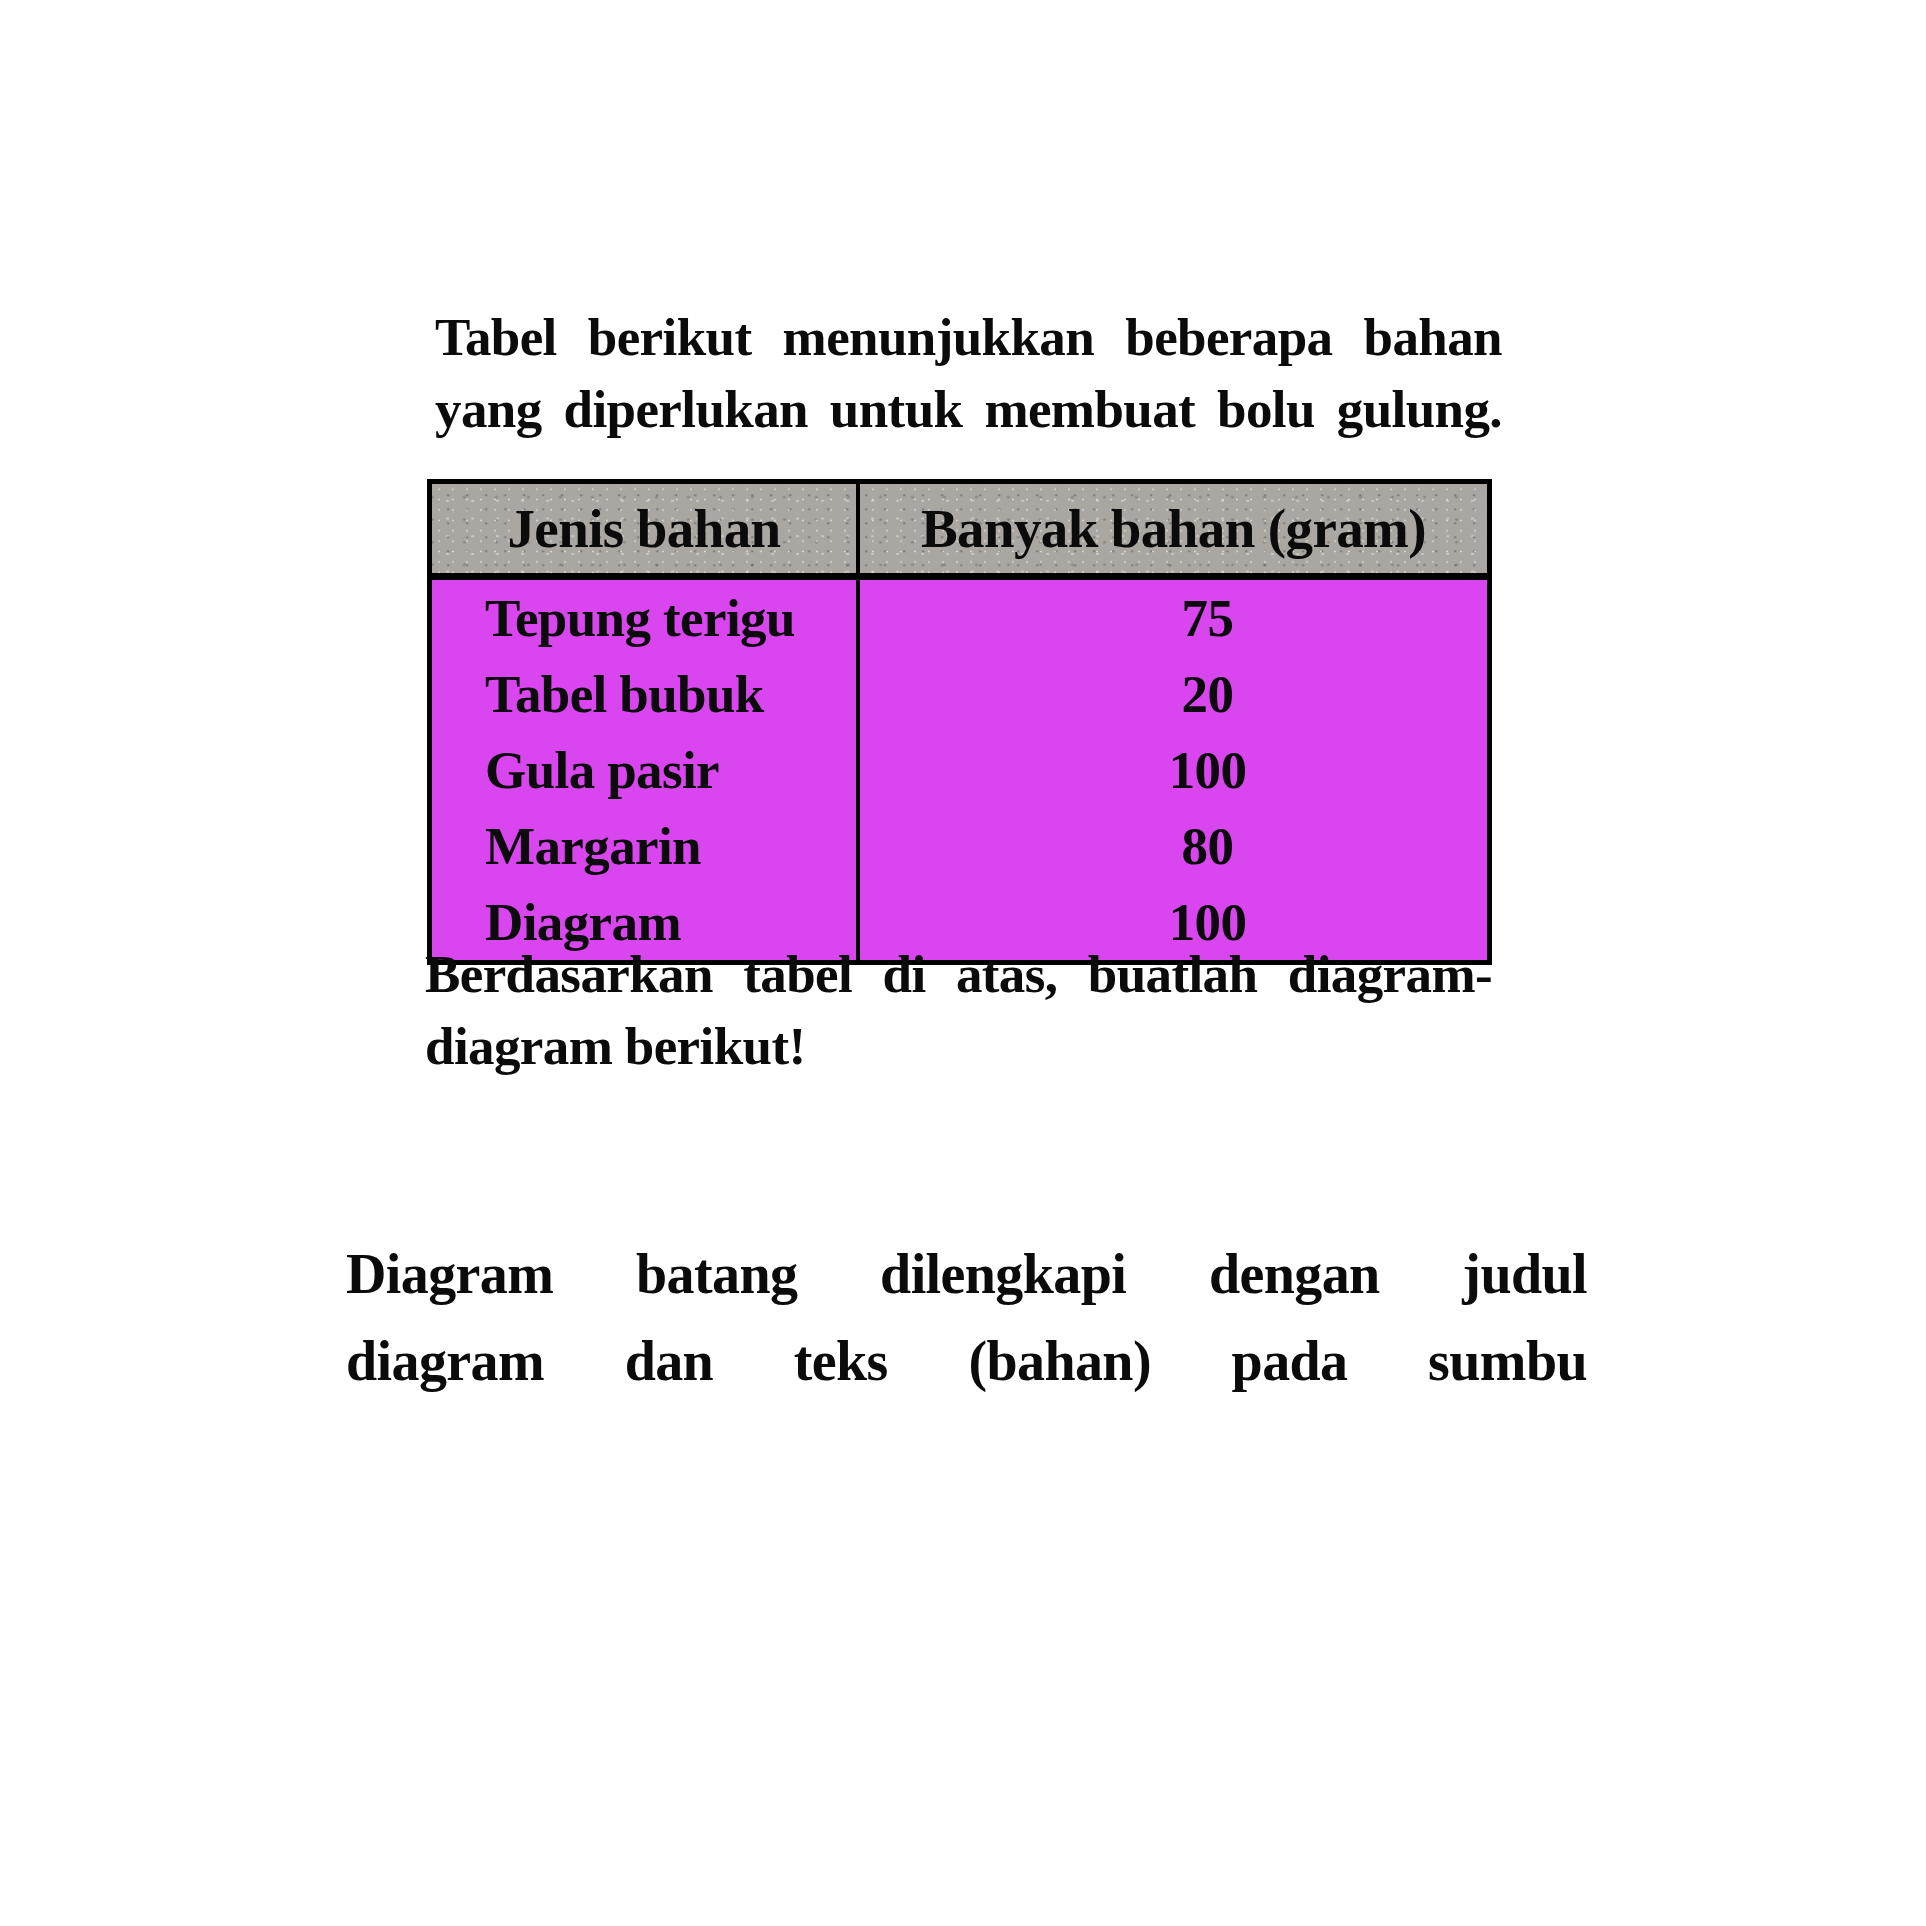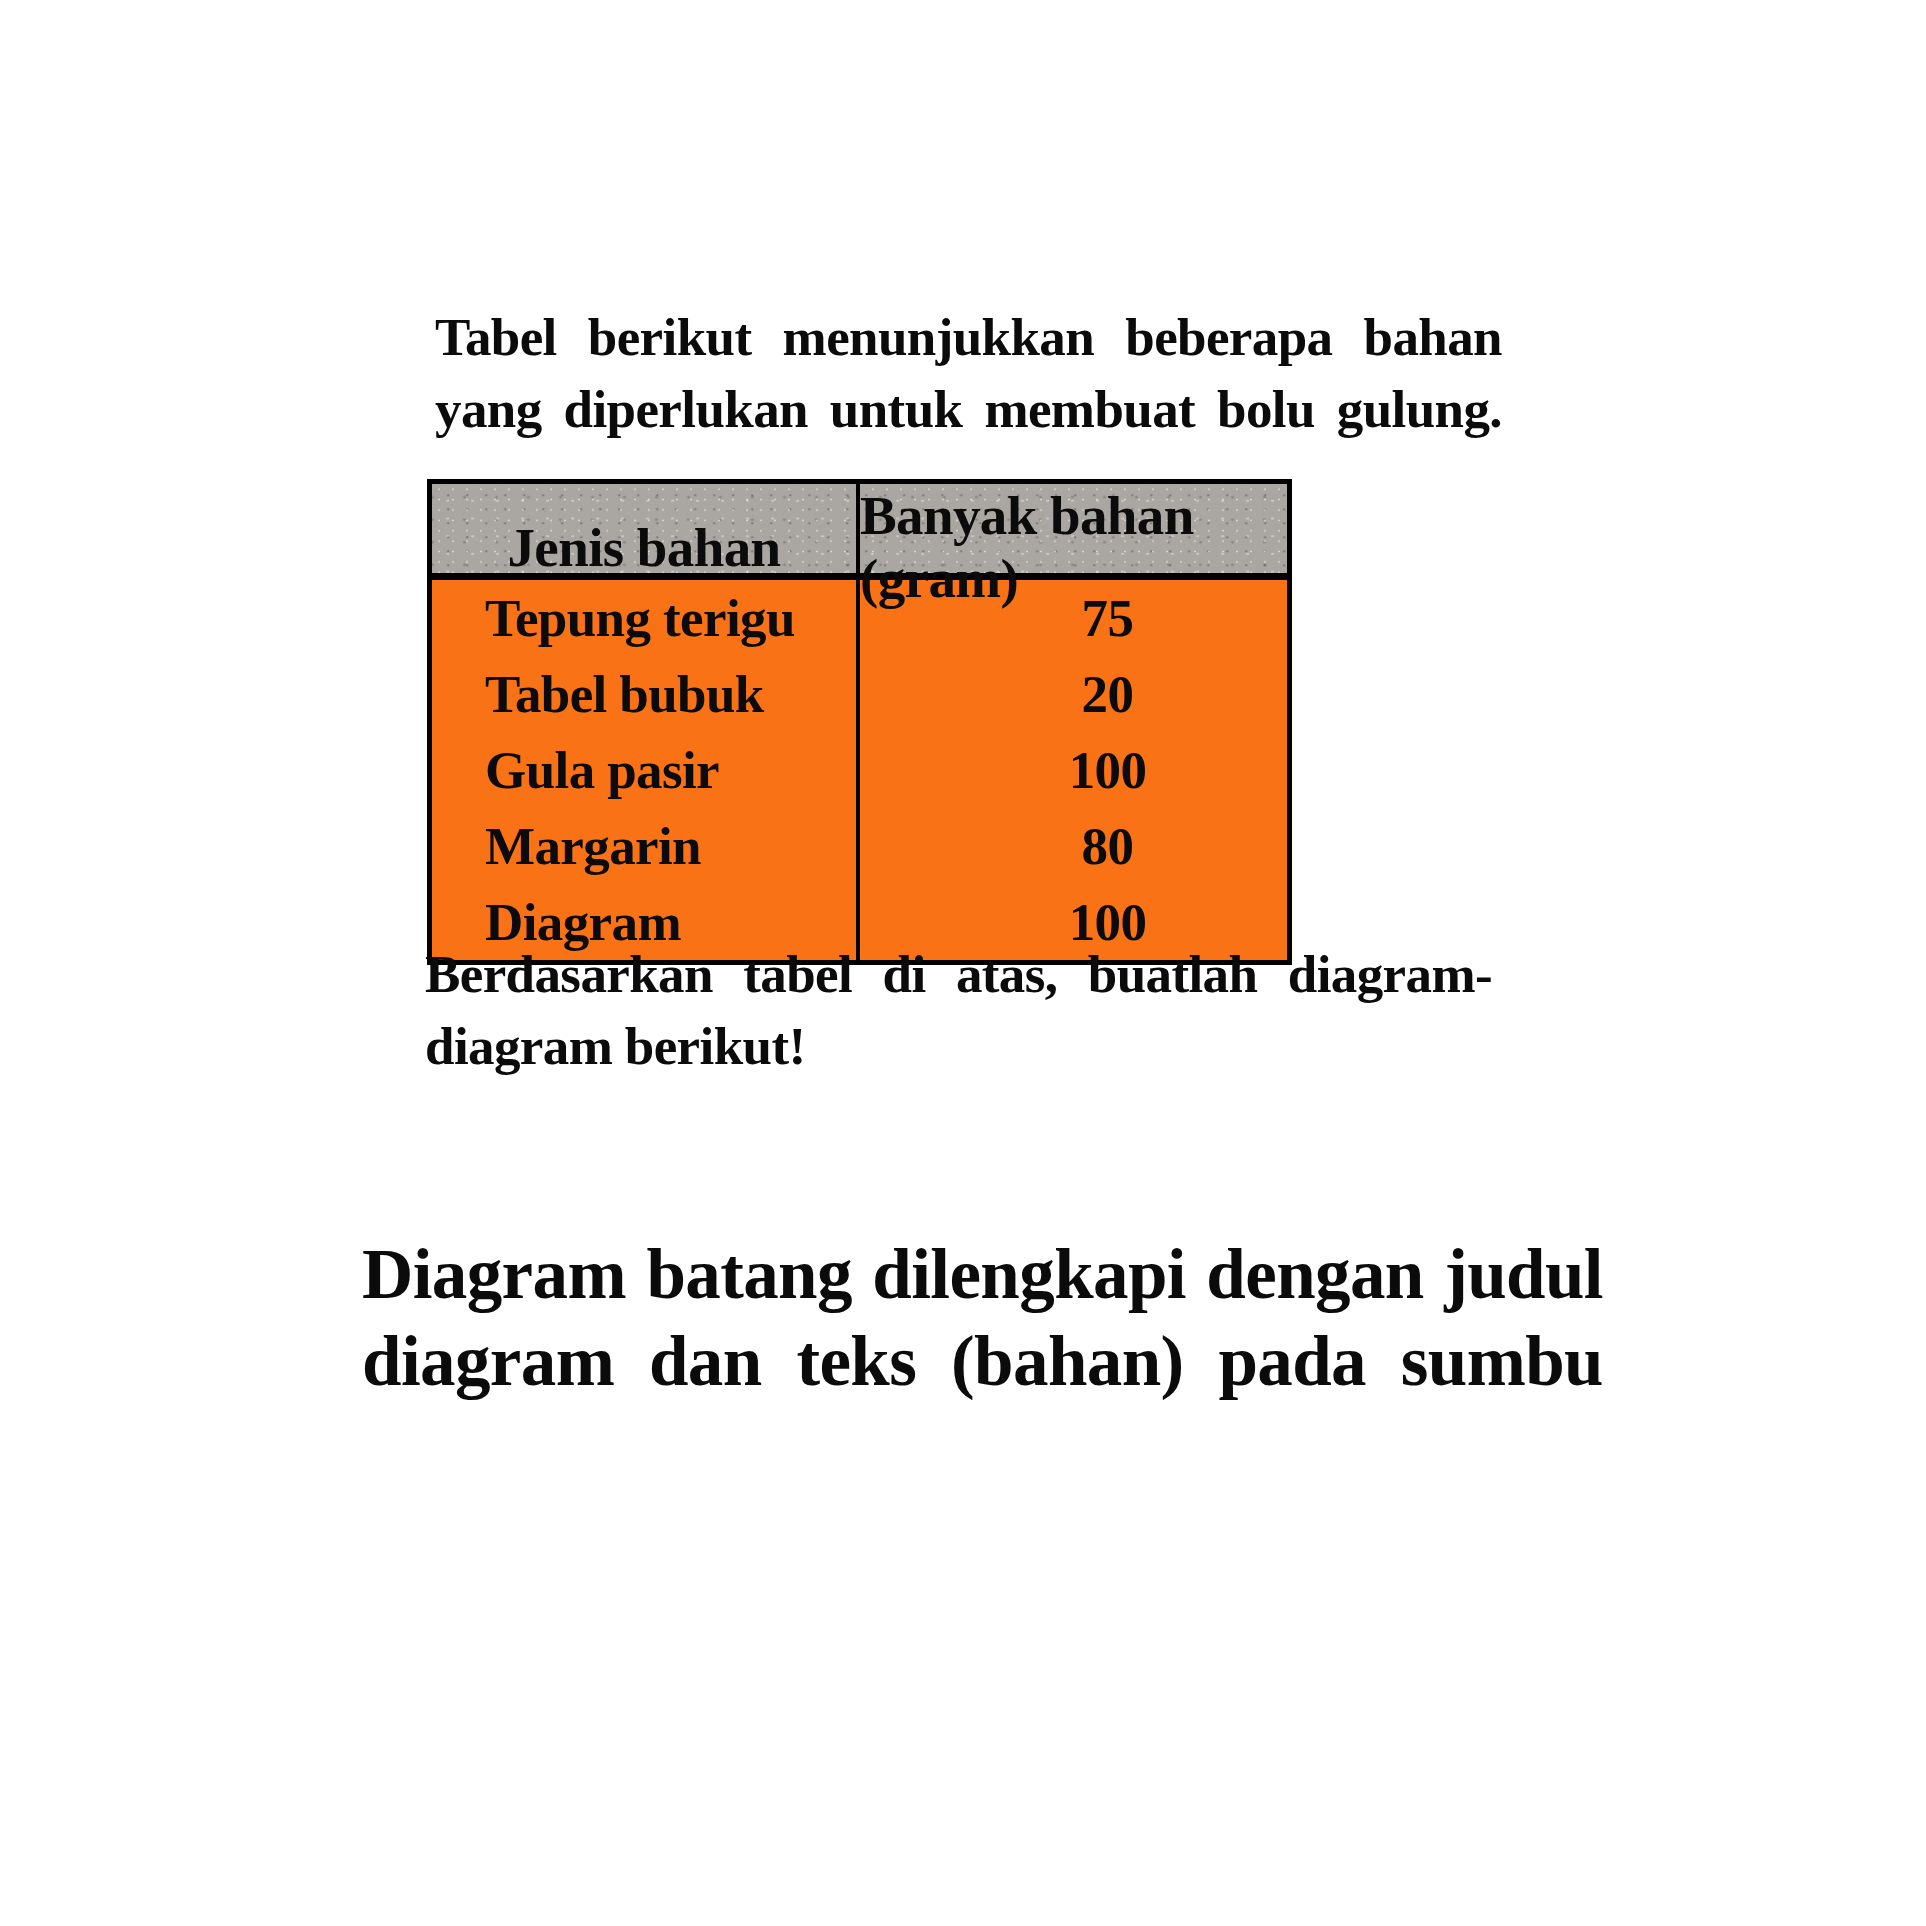--- a/index.html
+++ b/index.html
@@ -37,37 +37,37 @@
     line-height: 72px;
   }
   #instruction {
     left: 425px;
     top: 938px;
     width: 1067px;
     font-size: 53px;
     line-height: 72px;
   }
   #task {
-    left: 362px;
+    left: 346px;
     top: 1231px;
     width: 1241px;
-    font-size: 71px;
+    font-size: 56px;
     line-height: 87px;
   }
 
   
   .ing-table {
     position: absolute;
     left: 427px;
     top: 479px;
-    width: 865px;
+    width: 1065px;
     height: 486px;
     box-sizing: border-box;
     border: 5.5px solid #000000;
-    background: #f97316;
+    background: #d946ef;
   }
   .thead {
     display: grid;
     grid-template-columns: 428px 1fr;
     height: 89px;
     border-bottom: 7.3px solid #000000;
     background-color: #aaa7a2;
     background-image:
       radial-gradient(rgba(255,255,255,0.55) 0.9px, transparent 1.5px),
       radial-gradient(rgba(40,40,40,0.38) 0.9px, transparent 1.5px),

